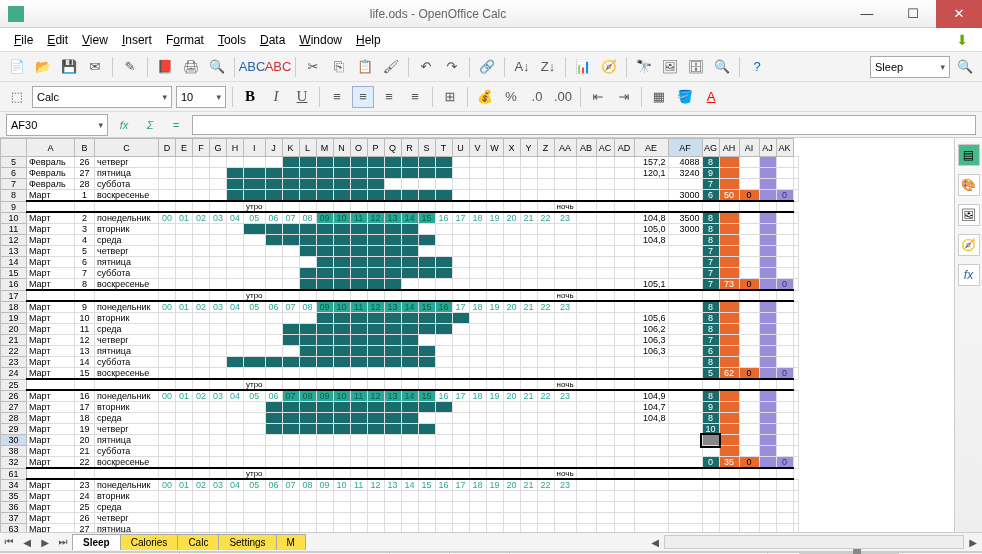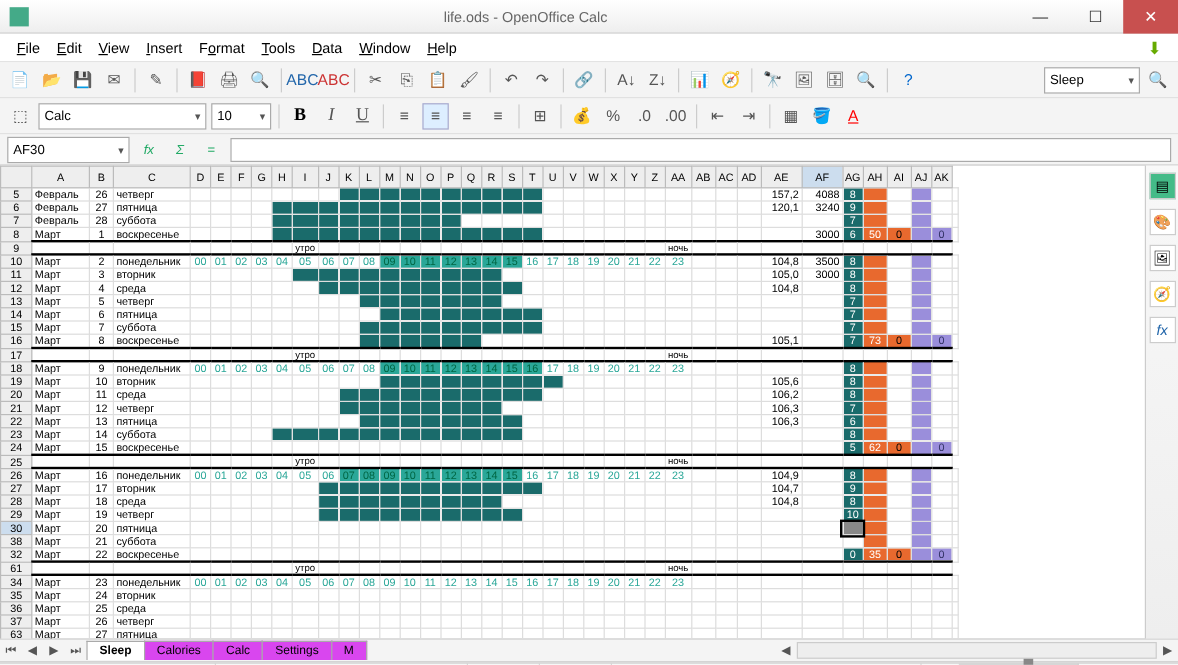--- a/index.html
+++ b/index.html
@@ -40,21 +40,21 @@
 .grid td.teal { background: #2aa798; color: #064; }
 .grid td.orange { background: #e8692e; }
 .grid td.purple { background: #9a8edb; color: #336; }
 .grid td.grey { background: #888; }
 .grid td.tealtxt { color: #2aa798; }
 .grid th.sel { background: #cde; }
 .sidebar { width: 28px; background: linear-gradient(#f8f8f8,#eee); border-left: 1px solid #ccc; display: flex; flex-direction: column; align-items: center; padding-top: 6px; gap: 8px; }
 .sidebtn { width: 22px; height: 22px; border: 1px solid #ccc; background: #fff; font-size: 12px; display:flex;align-items:center;justify-content:center; }
 .tabs { height: 20px; display: flex; align-items: center; border-top: 1px solid #ccc; border-bottom: 1px solid #ccc; font-size: 10px; background: #f4f4f4; }
 .tabs .nav { width: 18px; text-align: center; color: #555; }
-.tabs .tab { padding: 2px 10px; border: 1px solid #aaa; border-bottom: none; background: #d946ef; margin-right: -1px; }
+.tabs .tab { padding: 2px 10px; border: 1px solid #aaa; border-bottom: none; background: #fde047; margin-right: -1px; }
 .tabs .tab.active { background: #fff; font-weight: bold; }
 .tabs .scroll { flex: 1; }
 .status { height: 22px; display: flex; align-items: center; border-top: 1px solid #ccc; font-size: 11px; background: #f4f4f4; }
 .status > div { border-right: 1px solid #ccc; padding: 0 8px; height: 100%; display: flex; align-items: center; }
 .status .sum { flex: 1; justify-content: flex-end; }
 .slider { width: 100px; height: 4px; background: #ccc; position: relative; margin: 0 8px; }
 .slider::after { content: ''; width: 8px; height: 12px; background: #888; position: absolute; left: 55%; top: -4px; }
 </style>
 </head>
 <body>

